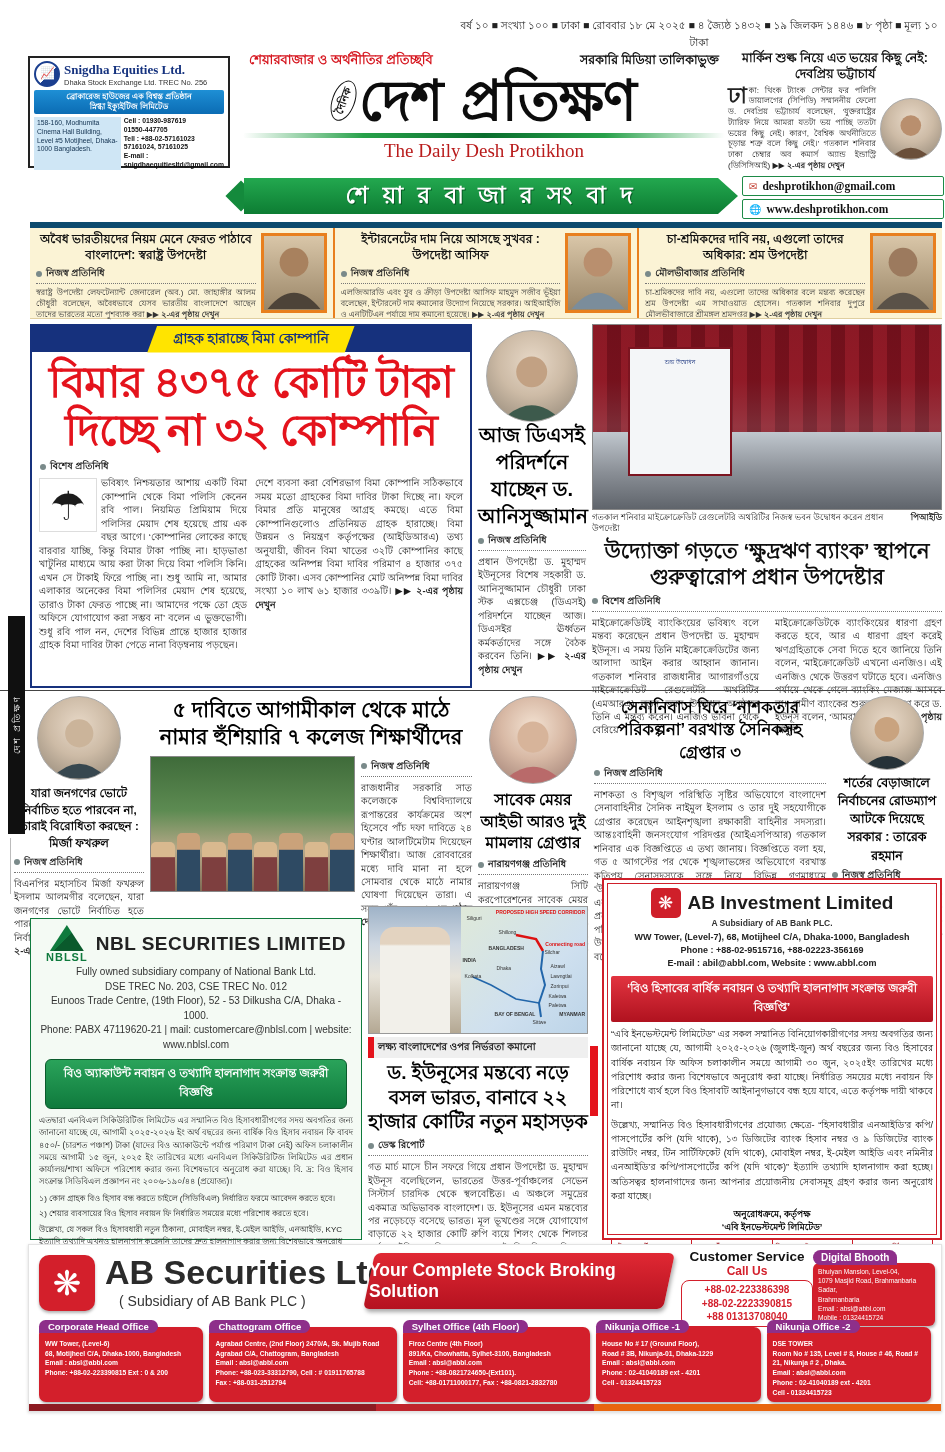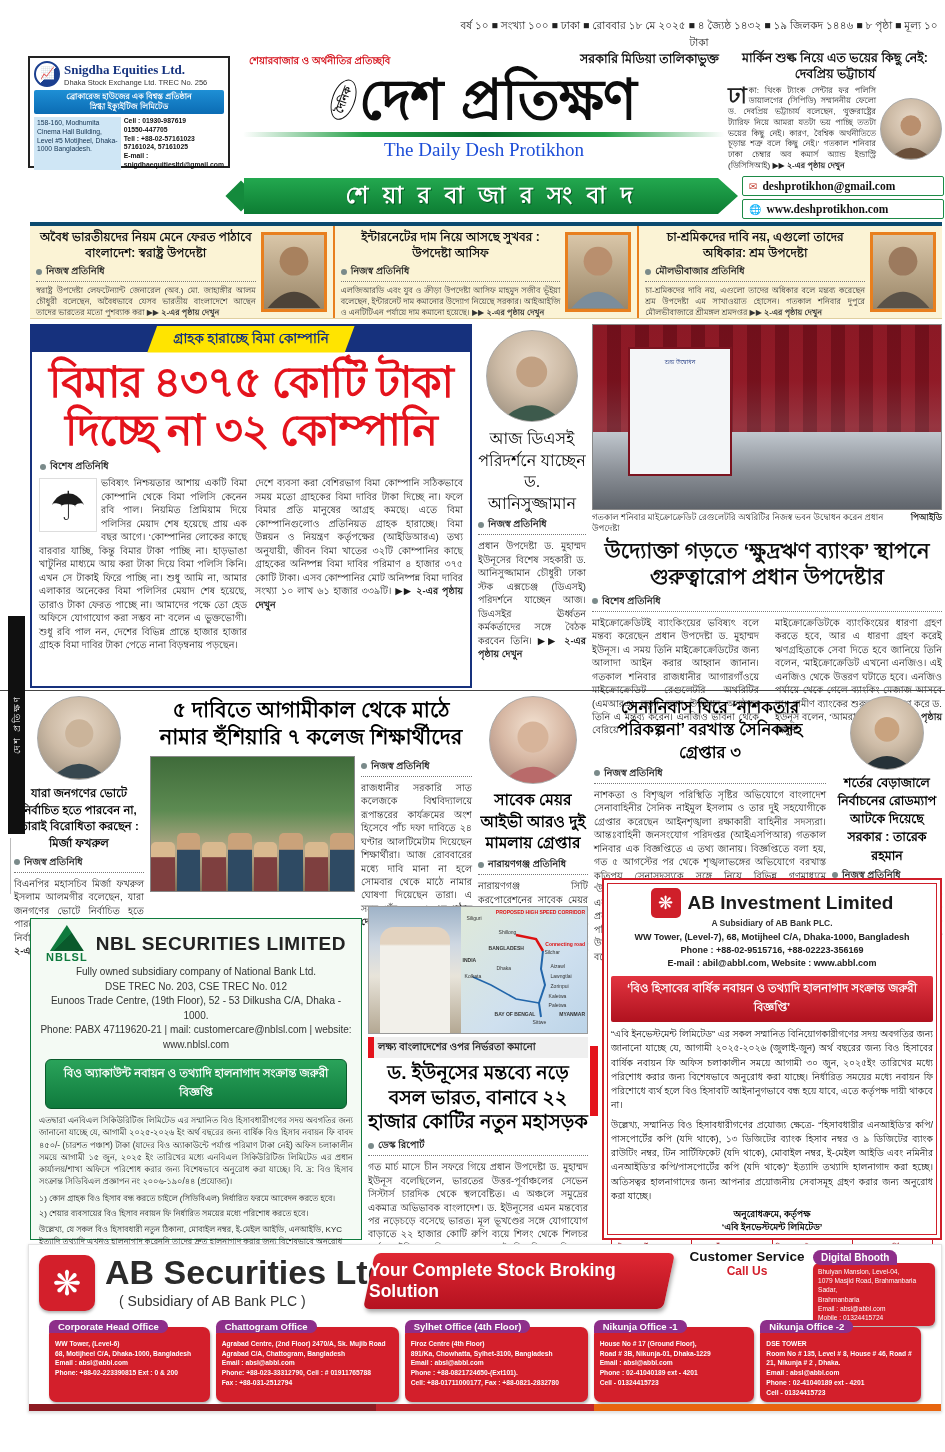--- a/index.html
+++ b/index.html
@@ -25,68 +25,68 @@
   .snigdha-logo:after { content:"📈"; position:absolute; left:4px; top:3px; font-size:12px; }
   .snigdha-name { color:#16337f; font-weight:bold; font-size:13px; font-family:"Liberation Serif",serif; }
   .snigdha-trec { text-align:center; font-size:7.5px; color:#333; }
   .snigdha-banner { margin:2px 4px; background:linear-gradient(#1e8fd5,#0b6cb4); color:#fff; text-align:center; font-size:8px; font-weight:bold; padding:2px 1px; border-radius:2px; line-height:1.25; }
   .snigdha-bottom { display:flex; gap:3px; padding:1px 4px; }
   .snigdha-addr { background:#cfe6f5; padding:2px 3px; width:47%; font-size:6.8px; line-height:1.3; color:#10304f; }
   .snigdha-contact { width:53%; font-size:6.8px; line-height:1.3; color:#111; font-weight:bold; }
 
   .masthead { position:absolute; left:243px; top:50px; width:482px; height:128px; }
   .mh-row1 { display:flex; justify-content:space-between; align-items:flex-end; padding:0 6px; }
-  .mh-tagline { color:#d6161f; font-weight:bold; font-size:10px; }
+  .mh-tagline { color:#d6161f; font-weight:bold; font-size:13px; }
   .mh-gov { color:#111; font-weight:bold; font-size:12.5px; }
   .mh-logo-row { display:flex; align-items:center; justify-content:center; gap:4px; margin-top:2px; }
   .mh-daily { writing-mode:vertical-rl; transform:rotate(200deg); font-size:11px; font-weight:bold; color:#111; border:1px solid #111; border-radius:50%; padding:6px 1px; }
   .mh-logo { font-size:56px; font-weight:900; color:#0c0c0c; letter-spacing:-1px; line-height:1; font-family:"DejaVu Sans",sans-serif; }
   .mh-underline { height:5px; margin-top:4px; background:linear-gradient(to right,#ffffff,#27a14a 25%,#0a6e2e 50%,#27a14a 75%,#ffffff); border-radius:3px; }
-  .mh-eng { text-align:center; font-family:"Liberation Serif",serif; font-size:19px; color:#1d4ed8; margin-top:2px; }
+  .mh-eng { text-align:center; font-family:"Liberation Serif",serif; font-size:19px; color:#b91c1c; margin-top:2px; }
 
   .topright { position:absolute; left:728px; top:50px; width:214px; height:124px; }
   .tr-title { font-size:12.5px; font-weight:bold; text-align:center; line-height:1.3; color:#111; }
   .tr-flex { display:flex; gap:4px; margin-top:3px; }
   .tr-body { font-size:8px; line-height:1.35; text-align:justify; color:#222; }
   .tr-drop { float:left; font-size:22px; font-weight:bold; line-height:0.9; margin-right:2px; }
   .tr-photo { flex:0 0 62px; width:62px; height:62px; align-self:center; }
 
   
   .gband { position:absolute; left:230px; top:178px; width:508px; height:36px; }
   .gband .diamond { position:absolute; left:0; top:7px; width:22px; height:22px; background:#148a3c; transform:rotate(45deg); }
   .gband .ribbon { position:absolute; left:14px; top:0; width:494px; height:36px; background:linear-gradient(#23a84f,#0d7d33); clip-path:polygon(0 0, calc(100% - 20px) 0, 100% 50%, calc(100% - 20px) 100%, 0 100%); display:flex; align-items:center; justify-content:center; }
   .gband .ribbon span { color:#fff; font-weight:900; font-size:23px; letter-spacing:4px; text-shadow:1px 1px 0 #065723; }
   .contactbox { position:absolute; left:742px; top:176px; width:202px; height:44px; display:flex; flex-direction:column; gap:3px; }
   .cb-row { border:1.5px solid #1d8a46; background:#fff; display:flex; align-items:center; gap:5px; padding:1px 6px; height:20px; border-radius:2px; }
   .cb-row .ico { font-size:10px; color:#c0392b; }
   .cb-row .txt { font-family:"Liberation Serif",serif; font-weight:bold; font-size:11.5px; color:#111; }
 
   
-  .briefs { position:absolute; left:30px; top:222px; width:912px; height:97px; background:#fbf3d5; border-top:4px solid #0c4a6e; border-bottom:1px solid #e0cfa0; display:flex; }
+  .briefs { position:absolute; left:30px; top:222px; width:912px; height:97px; background:#fbf3d5; border-top:6px solid #0c4a6e; border-bottom:1px solid #e0cfa0; display:flex; }
   .brief { flex:1 1 0; padding:4px 6px; display:flex; gap:5px; border-right:2px solid #e87f1e; }
   .brief:last-child { border-right:none; }
   .brief-main { flex:1 1 auto; }
   .brief-title { font-size:12px; font-weight:bold; text-align:center; line-height:1.3; color:#111; }
   .brief-body { font-size:8px; line-height:1.35; text-align:justify; color:#333; }
   .brief-photo { flex:0 0 66px; width:66px; height:80px; align-self:center; border:3px solid #e87f1e; background:linear-gradient(#d9c6a8,#9a8668); position:relative; }
   .brief-photo svg { width:100%; height:100%; }
 
   
   .leadbox { position:absolute; left:30px; top:324px; width:442px; height:364px; border:2.5px solid #16317d; }
   .lead-kbar { height:26px; background:#16317d; display:flex; align-items:center; justify-content:center; }
   .lead-kribbon { background:#ffe400; color:#16317d; font-weight:bold; font-size:13.5px; padding:2px 26px; clip-path:polygon(10px 0,100% 0,calc(100% - 10px) 100%,0 100%); }
   .lead-headline { color:#e4131c; font-weight:900; font-size:43px; line-height:1.12; text-align:center; padding:6px 17px 2px; letter-spacing:-1px; }
   .lead-cols { display:flex; gap:8px; padding:0 7px 4px; }
   .lead-col { flex:1 1 0; }
   .umbrella { float:left; width:58px; height:54px; margin:2px 4px 2px 0; background:#fff; border:1px solid #ddd; text-align:center; font-size:40px; line-height:54px; }
 
   
   .dsecol { position:absolute; left:478px; top:330px; width:108px; height:358px; }
   .dsecol .circle-photo { width:92px; height:92px; margin:0 auto; }
-  .dse-head { font-size:16px; font-weight:normal; text-align:center; line-height:1.35; margin-top:6px; }
+  .dse-head { font-size:20px; font-weight:bold; text-align:center; line-height:1.35; }
 
   
   .pmblock { position:absolute; left:592px; top:324px; width:350px; height:364px; }
   .pm-photo { width:100%; height:186px; border:1px solid #888; position:relative; overflow:hidden;
      background:linear-gradient(180deg,#7c1420 0%,#a01c2b 30%,#c8cfd6 55%,#8a8f96 80%,#5f646b 100%); }
   .pm-photo .curtain { position:absolute; left:0; top:0; width:100%; height:58%; background:repeating-linear-gradient(90deg,#8e1a26 0 14px,#6e0f1a 14px 28px); opacity:.85; }
   .pm-photo .plaque { position:absolute; left:10%; top:12%; width:30%; height:70%; background:#f4f6f8; border:2px solid #7c1420; font-size:6px; color:#16317d; text-align:center; padding-top:8px; }
   .pm-photo .crowd { position:absolute; right:2%; bottom:2%; width:62%; height:52%; display:flex; align-items:flex-end; gap:2px; }
   .pm-photo .person { flex:1; background:linear-gradient(#e7d6c2 18%,#34495e 20%); border-radius:6px 6px 0 0; }
   .pm-caption { font-size:8.5px; color:#222; margin-top:2px; line-height:1.3; }
@@ -167,21 +167,21 @@
   .abs-sub { position:absolute; left:90px; top:48px; font-size:14px; color:#333; }
   .abs-ribbon { position:absolute; left:340px; top:8px; width:300px; height:56px; background:linear-gradient(#e02833,#b51220); transform:skewX(-12deg); border-radius:6px; box-shadow:2px 3px 4px rgba(0,0,0,.35); display:flex; align-items:center; justify-content:center; }
   .abs-ribbon span { transform:skewX(12deg); color:#fff; font-weight:bold; font-size:17.5px; }
   .abs-cs { position:absolute; left:652px; top:4px; width:132px; text-align:center; }
   .abs-cs .t1 { font-size:13.5px; font-weight:bold; color:#111; }
   .abs-cs .t2 { font-size:12px; font-weight:bold; color:#d31f2b; }
   .abs-cs .phones { border:1.5px solid #d31f2b; border-radius:8px; margin-top:2px; padding:2px 3px; font-size:10px; font-weight:bold; color:#d31f2b; line-height:1.35; }
   .abs-db { position:absolute; right:6px; top:2px; width:122px; }
   .abs-db .pill { background:#8e2f8a; color:#fff; font-weight:bold; font-size:10px; border-radius:8px 8px 0 8px; padding:2px 8px; display:inline-block; }
   .abs-db .card { background:#d31f2b; border-radius:6px; color:#fff; font-size:6.6px; line-height:1.4; padding:4px 5px; margin-top:-2px; box-shadow:1px 2px 3px rgba(0,0,0,.3); }
-  .abs-offices { display:flex; gap:6px; padding:0 20px; }
+  .abs-offices { display:flex; gap:6px; padding:0 10px; }
   .office { flex:1; background:#d31f2b; border-radius:7px; box-shadow:1px 2px 3px rgba(0,0,0,.3); position:relative; padding:12px 6px 5px; min-height:64px; }
   .office .pill { position:absolute; left:0; top:-7px; background:#8e2f8a; color:#fff; font-weight:bold; font-size:9.5px; border-radius:8px 8px 8px 0; padding:1px 9px; white-space:nowrap; }
   .office .body { color:#fff; font-size:6.7px; line-height:1.45; font-weight:bold; }
   .abs-stripe { position:absolute; left:0; bottom:0; width:100%; height:7px; background:linear-gradient(to right,#8d1b22 0%,#8d1b22 38%,#c0242c 38%,#c0242c 62%,#e8650f 62%,#e8650f 100%); }
 
   
   .sidestrip { position:absolute; left:8px; top:616px; width:17px; height:218px; background:#101010; color:#fff; writing-mode:vertical-rl; transform:rotate(180deg); font-size:9px; letter-spacing:2px; display:flex; align-items:center; justify-content:center; }
   .pagefold { position:absolute; left:10px; top:838px; width:12px; height:56px; border-left:1px solid #bbb; }
 </style>
 </head>
@@ -582,20 +582,23 @@
     <div class="abs-top">
       <div class="abs-logo">❋</div>
       <div class="abs-name">AB Securities Ltd.</div>
       <div class="abs-sub">( Subsidiary of AB Bank PLC )</div>
       <div class="abs-ribbon">
         <span>Your Complete Stock Broking Solution</span>
       </div>
       <div class="abs-cs">
         <div class="t1">Customer Service</div>
         <div class="t2">Call Us</div>
+        <div class="phones pre">+88-02-223386398
++88-02-2223390815
++88 01313708040</div>
       </div>
       <div class="abs-db">
         <span class="pill">Digital Bhooth</span>
         <div class="card pre">Bhuiyan Mansion, Level-04,
 1079 Masjid Road, Brahmanbaria Sadar,
 Brahmanbaria
 Email : absl@abbl.com
 Mobile : 01324415724</div>
       </div>
     </div>

